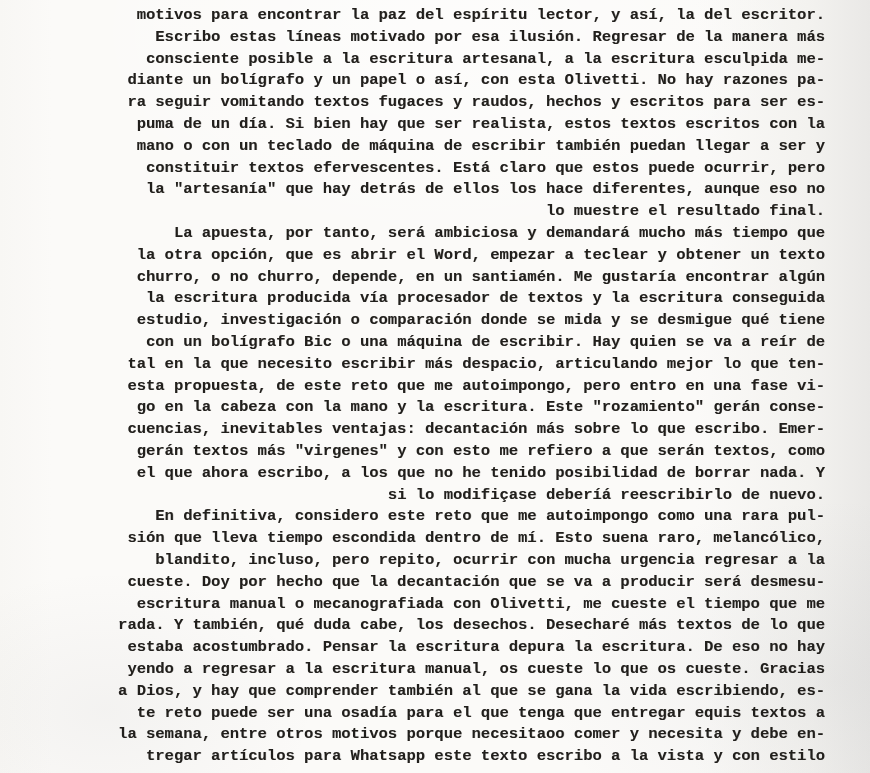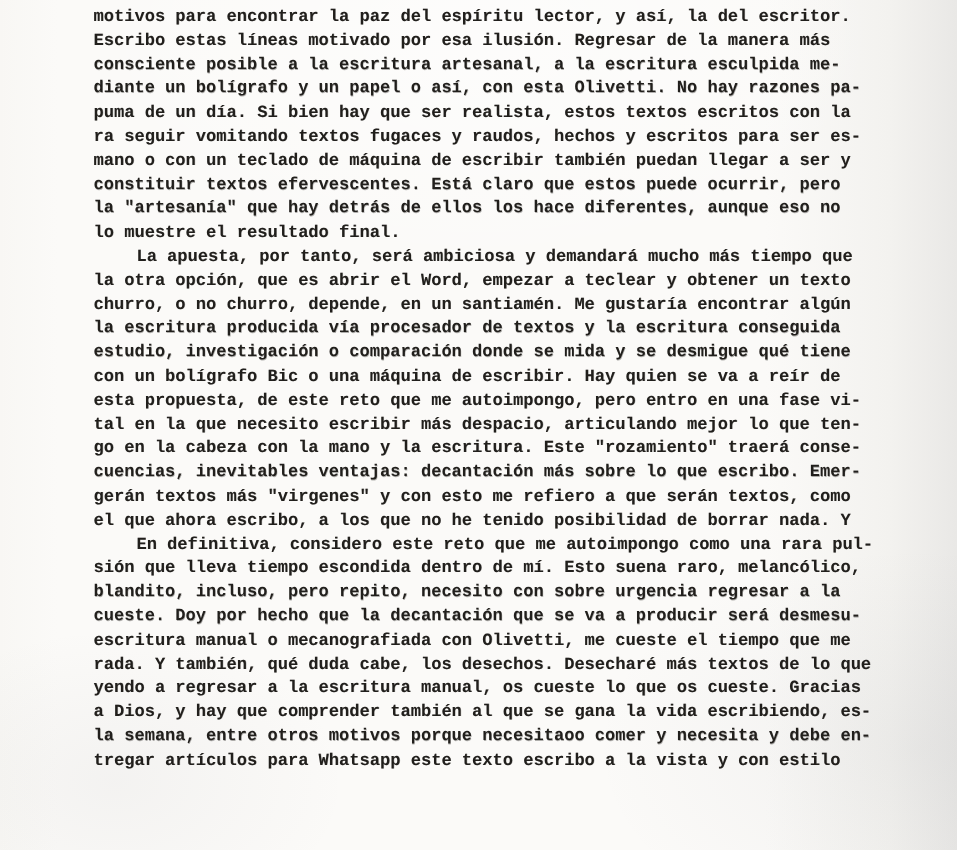--- a/index.html
+++ b/index.html
@@ -38,66 +38,70 @@
     color: #211f1c;
     font-size: 15.5px;
     line-height: 21.8px;
     font-weight: 700;
     letter-spacing: 0px;
     text-shadow: 0.4px 0.3px 0 rgba(33,31,28,0.35);
   }
   .paragraph {
     margin: 0;
     padding: 0;
+    text-align: right;
   }
   .line {
     white-space: pre;
     height: 21.8px;
   }
   .line.indent {
     text-indent: 39px;
   }
 </style>
 </head>
 <body>
 
 <div class="scan-shade"></div>
 
 <div class="text-block">
     <div class="paragraph">
       <div class="line">motivos para encontrar la paz del espíritu lector, y así, la del escritor.</div>
       <div class="line">Escribo estas líneas motivado por esa ilusión. Regresar de la manera más</div>
       <div class="line">consciente posible a la escritura artesanal, a la escritura esculpida me-</div>
       <div class="line">diante un bolígrafo y un papel o así, con esta Olivetti. No hay razones pa-</div>
+      <div class="line">ra seguir vomitando textos fugaces y raudos, hechos y escritos para ser es-</div>
       <div class="line">puma de un día. Si bien hay que ser realista, estos textos escritos con la</div>
-      <div class="line">ra seguir vomitando textos fugaces y raudos, hechos y escritos para ser es-</div>
       <div class="line">mano o con un teclado de máquina de escribir también puedan llegar a ser y</div>
       <div class="line">constituir textos efervescentes. Está claro que estos puede ocurrir, pero</div>
       <div class="line">la "artesanía" que hay detrás de ellos los hace diferentes, aunque eso no</div>
       <div class="line">lo muestre el resultado final.</div>
     </div>
     <div class="paragraph">
       <div class="line indent">La apuesta, por tanto, será ambiciosa y demandará mucho más tiempo que</div>
       <div class="line">la otra opción, que es abrir el Word, empezar a teclear y obtener un texto</div>
       <div class="line">churro, o no churro, depende, en un santiamén. Me gustaría encontrar algún</div>
       <div class="line">la escritura producida vía procesador de textos y la escritura conseguida</div>
       <div class="line">estudio, investigación o comparación donde se mida y se desmigue qué tiene</div>
       <div class="line">con un bolígrafo Bic o una máquina de escribir. Hay quien se va a reír de</div>
+      <div class="line">tal en la que necesito escribir más despacio, articulando mejor lo que ten-</div>
       <div class="line">esta propuesta, de este reto que me autoimpongo, pero entro en una fase vi-</div>
-      <div class="line">tal en la que necesito escribir más despacio, articulando mejor lo que ten-</div>
-      <div class="line">go en la cabeza con la mano y la escritura. Este "rozamiento" traerá conse-</div>
+      <div class="line">go en la cabeza con la mano y la escritura. Este "rozamiento" gerán conse-</div>
       <div class="line">cuencias, inevitables ventajas: decantación más sobre lo que escribo. Emer-</div>
       <div class="line">gerán textos más "virgenes" y con esto me refiero a que serán textos, como</div>
       <div class="line">el que ahora escribo, a los que no he tenido posibilidad de borrar nada. Y</div>
+      <div class="line">si lo modifiçase deberíá reescribirlo de nuevo.</div>
     </div>
     <div class="paragraph">
       <div class="line indent">En definitiva, considero este reto que me autoimpongo como una rara pul-</div>
       <div class="line">sión que lleva tiempo escondida dentro de mí. Esto suena raro, melancólico,</div>
-      <div class="line">blandito, incluso, pero repito, necesito con sobre urgencia regresar a la</div>
+      <div class="line">blandito, incluso, pero repito, ocurrir con mucha urgencia regresar a la</div>
       <div class="line">cueste. Doy por hecho que la decantación que se va a producir será desmesu-</div>
       <div class="line">escritura manual o mecanografiada con Olivetti, me cueste el tiempo que me</div>
       <div class="line">rada. Y también, qué duda cabe, los desechos. Desecharé más textos de lo que</div>
+      <div class="line">estaba acostumbrado. Pensar la escritura depura la escritura. De eso no hay</div>
       <div class="line">yendo a regresar a la escritura manual, os cueste lo que os cueste. Gracias</div>
       <div class="line">a Dios, y hay que comprender también al que se gana la vida escribiendo, es-</div>
+      <div class="line">te reto puede ser una osadía para el que tenga que entregar equis textos a</div>
       <div class="line">la semana, entre otros motivos porque necesitaoo comer y necesita y debe en-</div>
       <div class="line">tregar artículos para Whatsapp este texto escribo a la vista y con estilo</div>
     </div>
   </div>
 
 </body></html>

